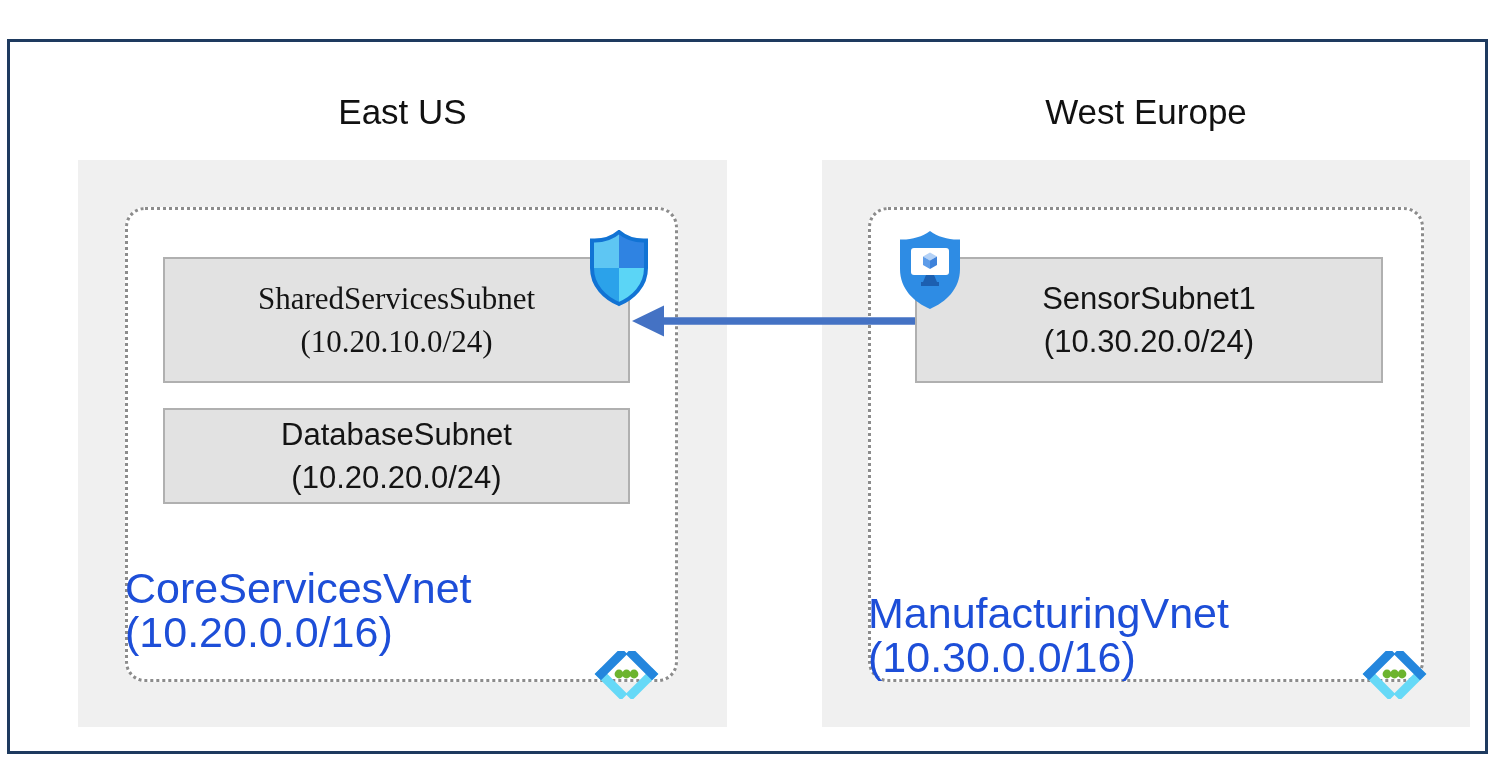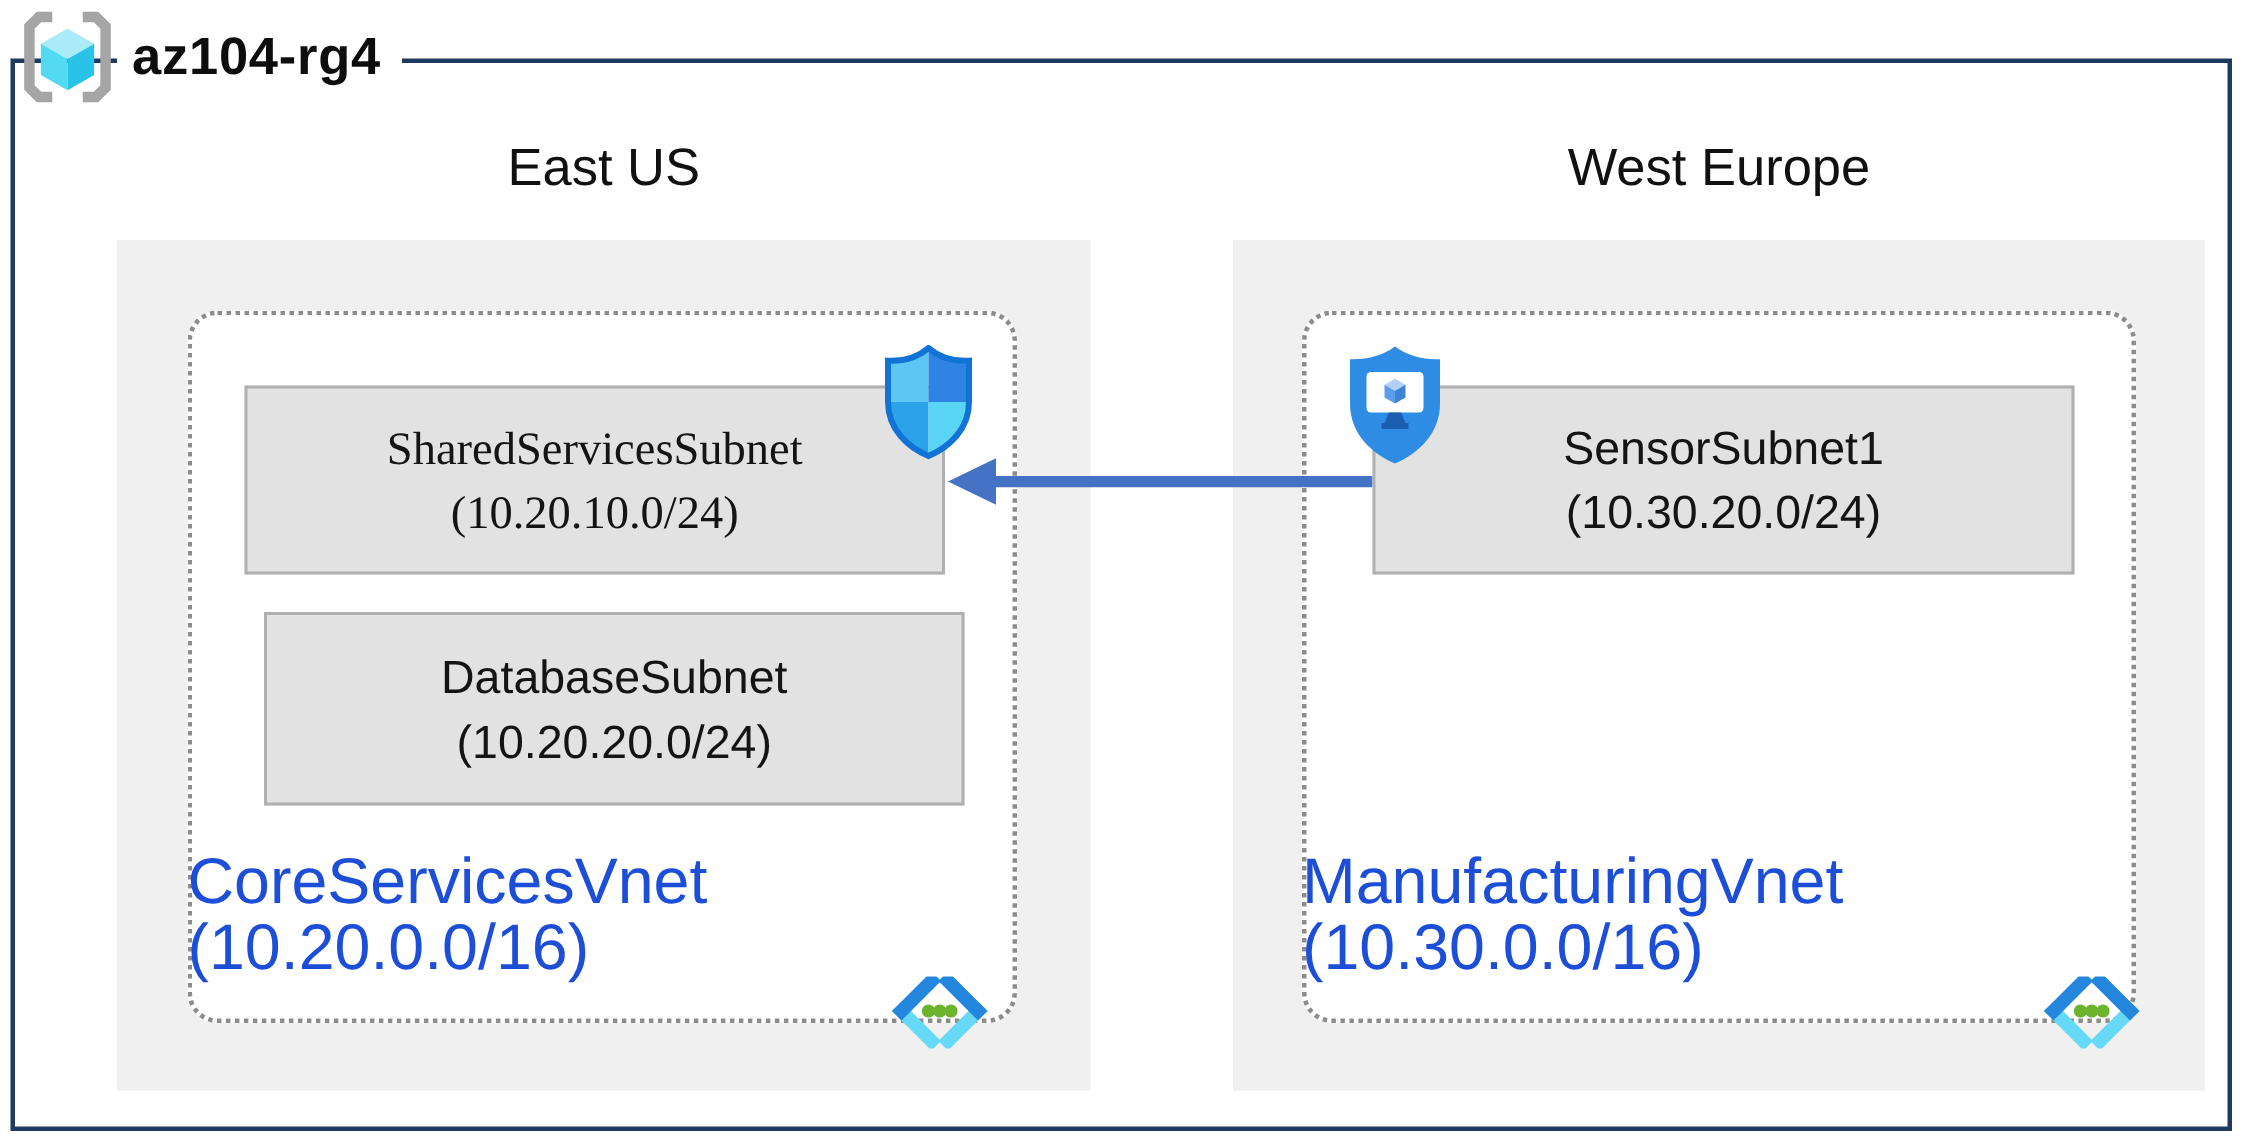--- a/index.html
+++ b/index.html
@@ -30,58 +30,48 @@
   .vnet-box{position:absolute;top:207px;height:475px;background:#fff;box-sizing:border-box;
             border:3px dotted #8c8c8c;border-radius:20px;}
   .vnet-box.east{left:125px;width:553px;}
   .vnet-box.west{left:868px;width:556px;}
 
   
   .subnet{position:absolute;box-sizing:border-box;background:#e2e2e2;border:2px solid #b0b0b0;
           display:flex;flex-direction:column;justify-content:center;align-items:center;
           font-size:31px;line-height:43px;text-align:center;color:#141414;z-index:3;}
   .subnet.e1{left:163px;top:257px;width:467px;height:126px;font-family:Liberation Serif, serif;}
-  .subnet.e2{left:176px;top:408px;width:467px;height:129px;}
+  .subnet.e2{left:163px;top:408px;width:467px;height:96px;}
   .subnet.w1{left:915px;top:257px;width:468px;height:126px;text-align:center;}
   .subnet.w2{left:915px;top:408px;width:468px;height:125px;}
 
   
   .vnet-label{position:absolute;top:566px;font-size:43px;line-height:44px;text-align:left;
               color:#1d4ed8;z-index:3;}
   .vnet-label.east{left:125px;width:553px;}
-  .vnet-label.west{left:868px;width:496px;}
+  .vnet-label.west{left:868px;width:496px;margin-top:25px;}
 
   
   .badge{position:absolute;z-index:5;}
   .badge.nsg{left:588px;top:230px;width:62px;height:77px;}
   .badge.iot{left:896px;top:229px;width:68px;height:83px;}
   .vnet-glyph{position:absolute;z-index:5;width:67px;height:48px;top:651px;}
   .vnet-glyph.east{left:593px;}
   .vnet-glyph.west{left:1361px;}
 
   
   .arrow{position:absolute;left:630px;top:301px;width:285px;height:40px;z-index:5;}
 </style>
 </head>
 <body>
 
 <div class="stage">
 
   <div class="rg-frame"></div>
 
-  <div class="rg-header">
-    <svg class="rg-icon" viewBox="0 0 104 100">
-      <path d="M36 8 H22 L12 18 V82 L22 92 H36" fill="none" stroke="#a5a5a5" stroke-width="11"></path>
-      <path d="M68 8 H82 L92 18 V82 L82 92 H68" fill="none" stroke="#a5a5a5" stroke-width="11"></path>
-      <polygon points="52,20 80,36 52,52 24,36" fill="#a9ebf8"></polygon>
-      <polygon points="24,36 52,52 52,85 24,69" fill="#54d9f3"></polygon>
-      <polygon points="80,36 52,52 52,85 80,69" fill="#29c3e8"></polygon>
-    </svg>
-    <span class="rg-title">az104-rg4</span>
-  </div>
 
   <div class="region east"></div>
   <div class="region west"></div>
 
   <div class="region-label west">West Europe</div>
   <div class="region-label east">East US</div>
 
   <div class="vnet-box east"></div>
   <div class="vnet-box west"></div>
 

